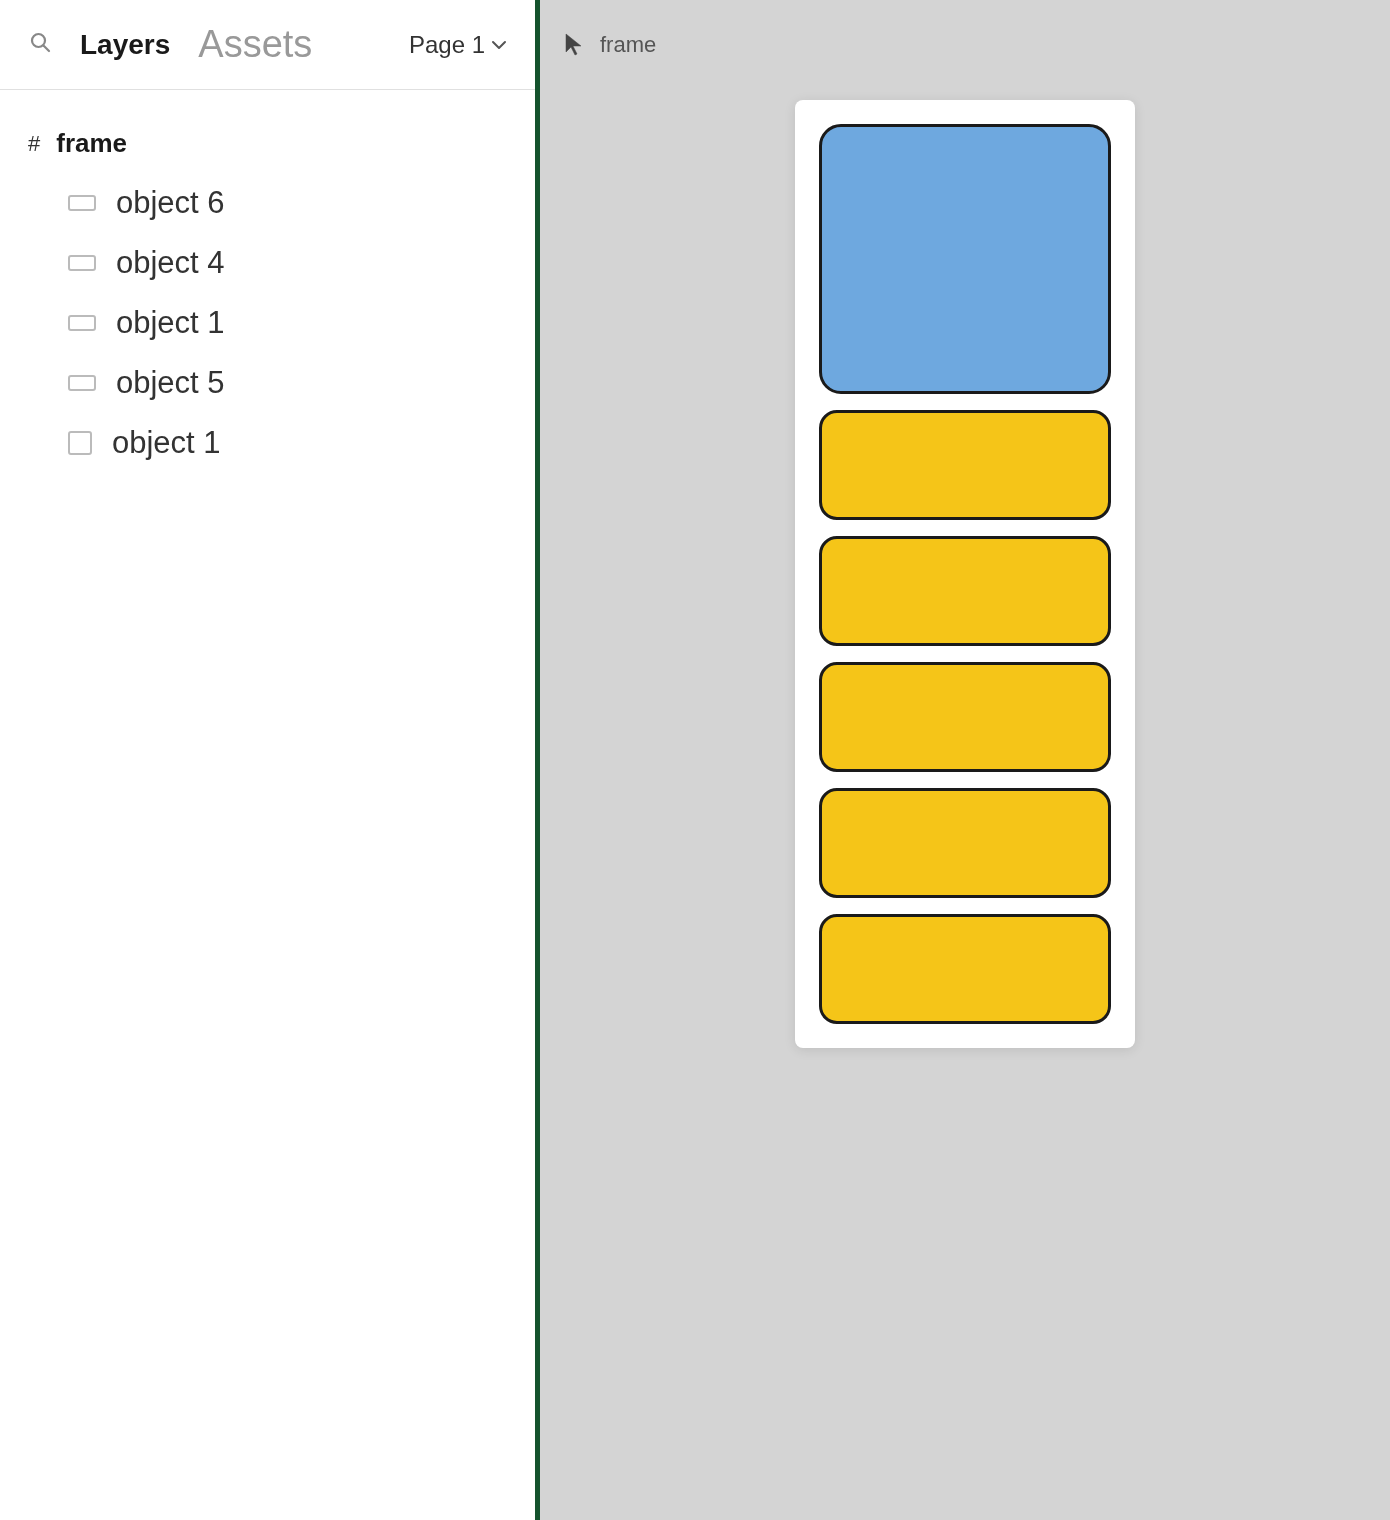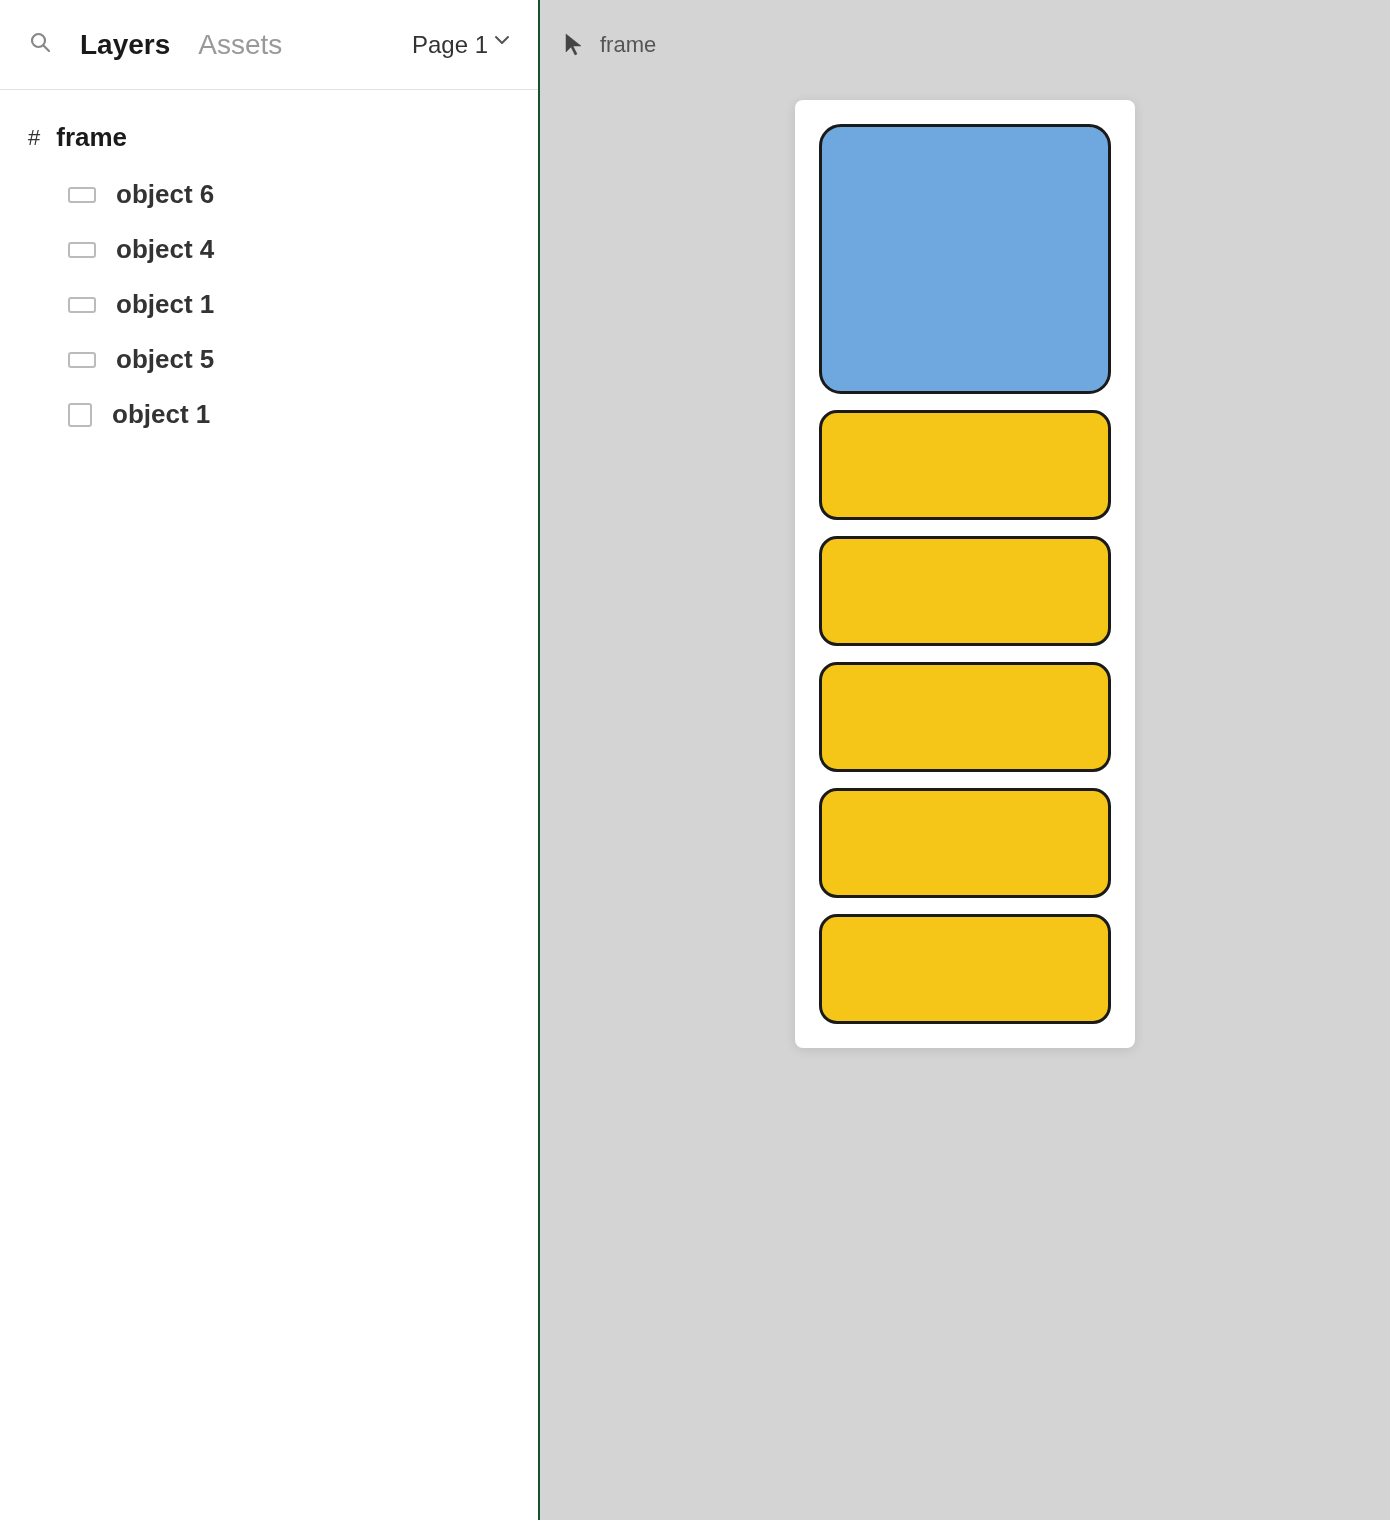--- a/index.html
+++ b/index.html
@@ -18,22 +18,23 @@
       overflow: hidden;
     }
 
     
     .left-panel {
       width: 540px;
       height: 100%;
       background: #ffffff;
       display: flex;
       flex-direction: column;
-      border-right: 2px solid #14532d;
+      border-right: 5px solid #14532d;
       flex-shrink: 0;
+      gap: 6px;
     }
 
     .top-bar {
       display: flex;
       align-items: center;
       padding: 0 28px;
       height: 90px;
       border-bottom: 1px solid #e0e0e0;
       gap: 28px;
     }
@@ -45,30 +46,30 @@
     }
 
     .tab-layers {
       font-size: 28px;
       font-weight: 700;
       color: #1a1a1a;
       cursor: pointer;
     }
 
     .tab-assets {
-      font-size: 28px;
+      font-size: 38px;
       font-weight: 400;
       color: #999;
       cursor: pointer;
     }
 
     .page-selector {
       margin-left: auto;
       display: flex;
-      align-items: flex-start;
+      align-items: center;
       gap: 6px;
       font-size: 24px;
       color: #333;
       cursor: pointer;
     }
 
     .chevron-down {
       font-size: 16px;
       color: #555;
     }
@@ -121,23 +122,23 @@
     .rect-icon-square {
       width: 24px;
       height: 24px;
       border: 2px solid #bbb;
       border-radius: 3px;
       background: transparent;
       flex-shrink: 0;
     }
 
     .layer-name {
-      font-size: 26px;
+      font-size: 31px;
       color: #333;
-      font-weight: 700;
+      font-weight: 400;
     }
 
     
     .right-panel {
       flex: 1;
       height: 100%;
       background: #d4d4d4;
       display: flex;
       flex-direction: column;
       padding: 0;

